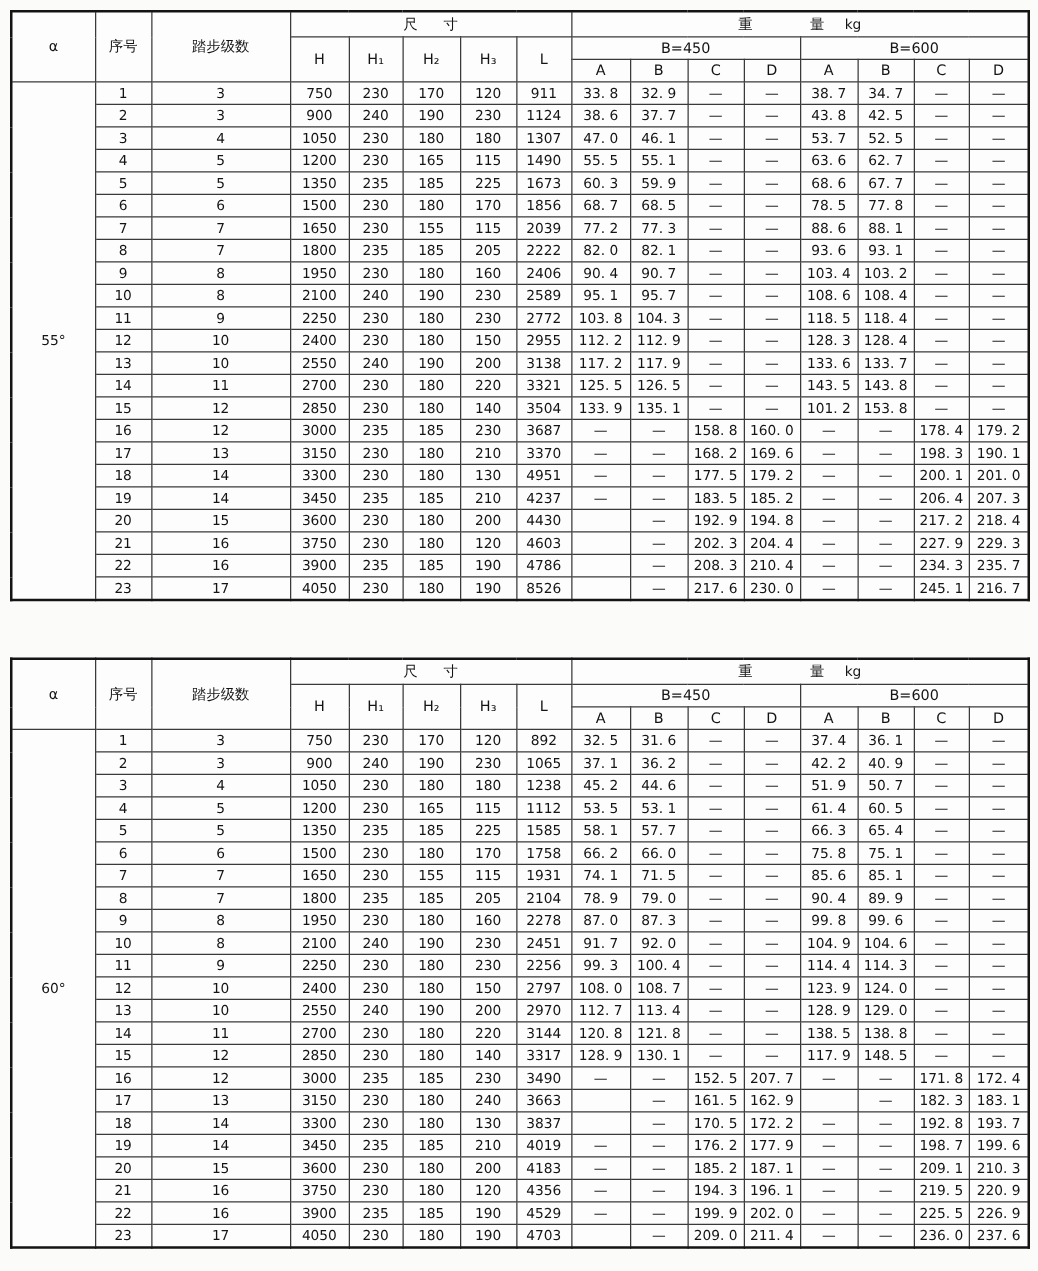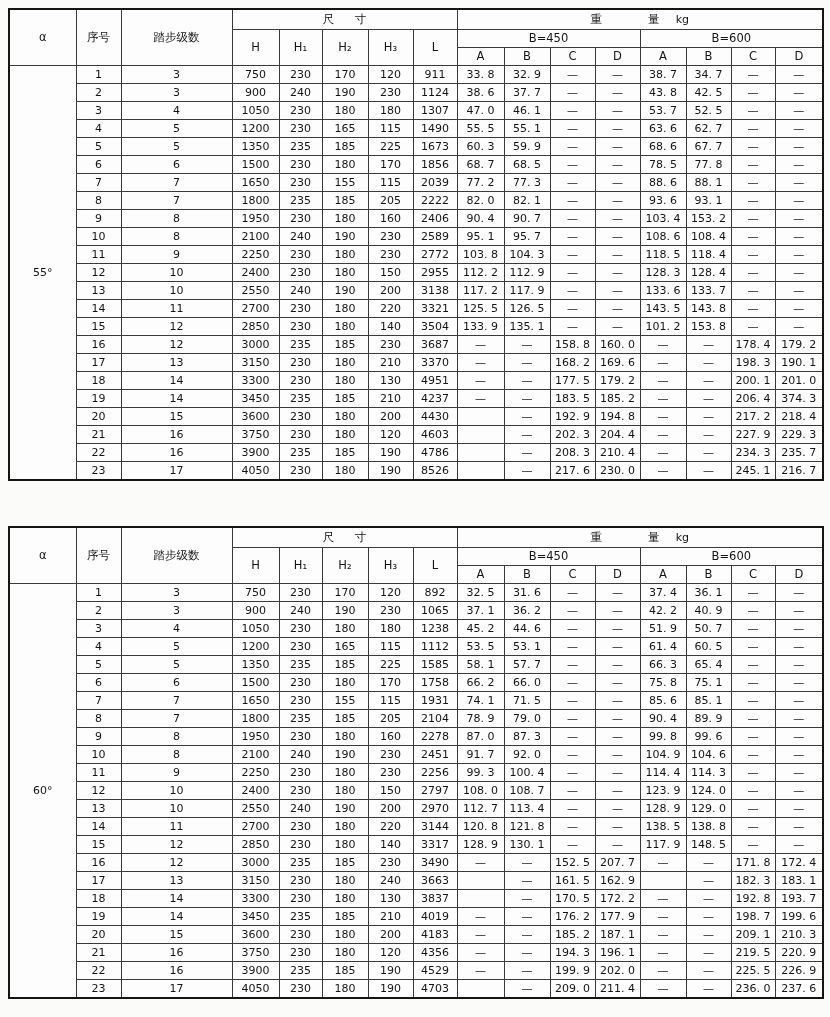--- a/index.html
+++ b/index.html
@@ -234,21 +234,21 @@
           <td>1950</td>
           <td>230</td>
           <td>180</td>
           <td>160</td>
           <td>2406</td>
           <td>90. 4</td>
           <td>90. 7</td>
           <td>—</td>
           <td>—</td>
           <td>103. 4</td>
-          <td>153. 2</td>
+          <td>103. 2</td>
           <td>—</td>
           <td>—</td>
         </tr>
         <tr>
           <td>10</td>
           <td>8</td>
           <td>2100</td>
           <td>240</td>
           <td>190</td>
           <td>230</td>
@@ -406,21 +406,21 @@
           <td>185</td>
           <td>210</td>
           <td>4237</td>
           <td>—</td>
           <td>—</td>
           <td>183. 5</td>
           <td>185. 2</td>
           <td>—</td>
           <td>—</td>
           <td>206. 4</td>
-          <td>374. 3</td>
+          <td>207. 3</td>
         </tr>
         <tr>
           <td>20</td>
           <td>15</td>
           <td>3600</td>
           <td>230</td>
           <td>180</td>
           <td>200</td>
           <td>4430</td>
           <td></td>

